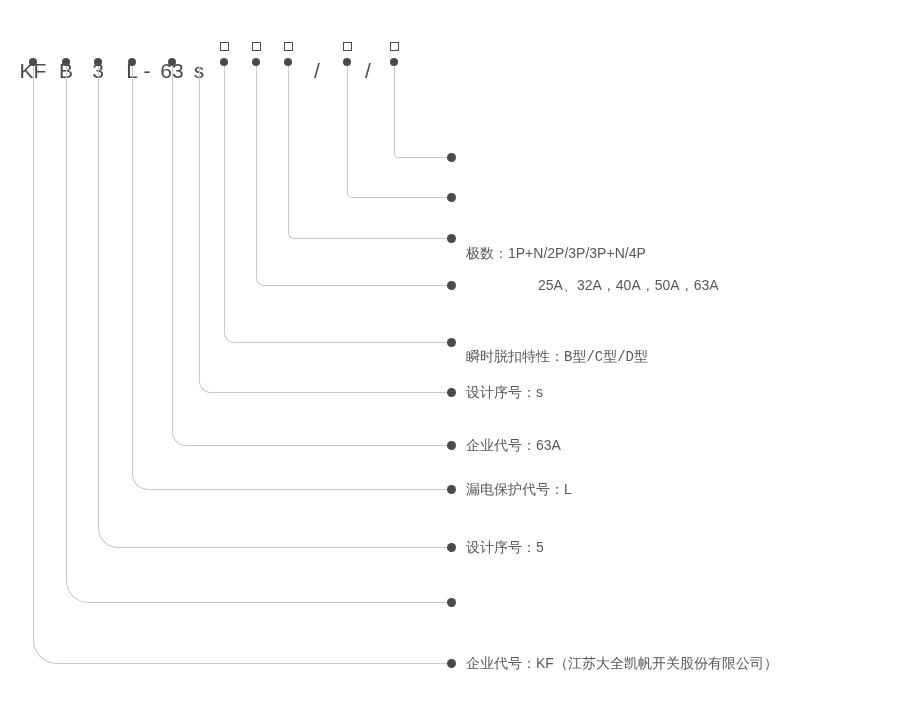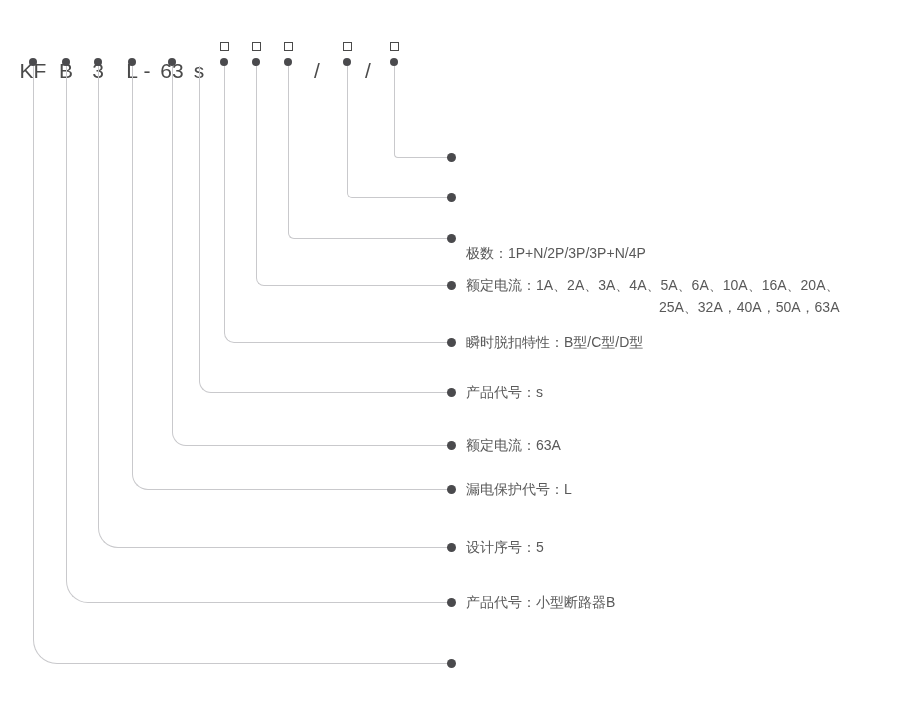--- a/index.html
+++ b/index.html
@@ -49,47 +49,47 @@
     <div class="bullet" style="left: 447px; top: 193px;"></div>
     <div class="label" style="top: 198px; margin-top: 44px;"><span>极数：1P+N/2P/3P/3P+N/4P</span></div>
     <div class="box" style="left: 284px;"></div>
     <div class="dot" style="left: 284px;"></div>
     <div class="connector" style="left: 288px; width: 160px; height: 172px; border-bottom-left-radius: 6px;"></div>
     <div class="bullet" style="left: 447px; top: 234px;"></div>
     <div class="box" style="left: 252px;"></div>
     <div class="dot" style="left: 252px;"></div>
     <div class="connector" style="left: 256px; width: 192px; height: 219px; border-bottom-left-radius: 8px;"></div>
     <div class="bullet" style="left: 447px; top: 281px;"></div>
-    <div class="label" style="top: 274px;"><span>额定电流：1A、2A、3A、4A、5A、6A、10A、16A、20A、</span><div class="line2">25A、32A，40A，50A，63A</div></div>
+    <div class="label" style="top: 274px;"><div class="line2">25A、32A，40A，50A，63A</div></div>
     <div class="box" style="left: 220px;"></div>
     <div class="dot" style="left: 220px;"></div>
     <div class="connector" style="left: 224px; width: 224px; height: 276px; border-bottom-left-radius: 10px;"></div>
     <div class="bullet" style="left: 447px; top: 338px;"></div>
-    <div class="label" style="top: 331px;"><span>瞬时脱扣特性：B型/C型/D型</span></div>
+    <div class="label" style="top: 346px; font-family: Liberation Mono, monospace;"><span>瞬时脱扣特性：B型/C型/D型</span></div>
     <span class="sym" style="left: 199px;">s</span>
     <div class="connector" style="left: 199px; width: 249px; height: 326px; border-bottom-left-radius: 12px;"></div>
     <div class="bullet" style="left: 447px; top: 388px;"></div>
-    <div class="label" style="top: 381px;"><span>产品代号：s</span></div>
+    <div class="label" style="top: 381px;"><span>设计序号：s</span></div>
     <span class="sym" style="left: 172px;">63</span>
     <div class="dot" style="left: 168px;"></div>
     <div class="connector" style="left: 172px; width: 276px; height: 379px; border-bottom-left-radius: 14px;"></div>
     <div class="bullet" style="left: 447px; top: 441px;"></div>
-    <div class="label" style="top: 434px;"><span>额定电流：63A</span></div>
+    <div class="label" style="top: 434px;"><span>企业代号：63A</span></div>
     <span class="sym" style="left: 132px;">L</span>
     <div class="dot" style="left: 128px;"></div>
     <div class="connector" style="left: 132px; width: 316px; height: 423px; border-bottom-left-radius: 16px;"></div>
     <div class="bullet" style="left: 447px; top: 485px;"></div>
     <div class="label" style="top: 478px;"><span>漏电保护代号：L</span></div>
     <span class="sym" style="left: 98px;">3</span>
     <div class="dot" style="left: 94px;"></div>
     <div class="connector" style="left: 98px; width: 350px; height: 481px; border-bottom-left-radius: 20px;"></div>
     <div class="bullet" style="left: 447px; top: 543px;"></div>
     <div class="label" style="top: 536px;"><span>设计序号：5</span></div>
     <span class="sym" style="left: 66px;">B</span>
     <div class="dot" style="left: 62px;"></div>
     <div class="connector" style="left: 66px; width: 382px; height: 536px; border-bottom-left-radius: 22px;"></div>
     <div class="bullet" style="left: 447px; top: 598px;"></div>
-    <div class="label" style="top: 591px;"><span>产品代号：小型断路器B</span></div>
     <span class="sym" style="left: 33px;">KF</span>
     <div class="dot" style="left: 29px;"></div>
     <div class="connector" style="left: 33px; width: 415px; height: 597px; border-bottom-left-radius: 24px;"></div>
     <div class="bullet" style="left: 447px; top: 659px;"></div>
+    <div class="label" style="top: 652px;"><span>企业代号：KF（江苏大全凯帆开关股份有限公司）</span></div>
   </div>
 
 </body></html>

